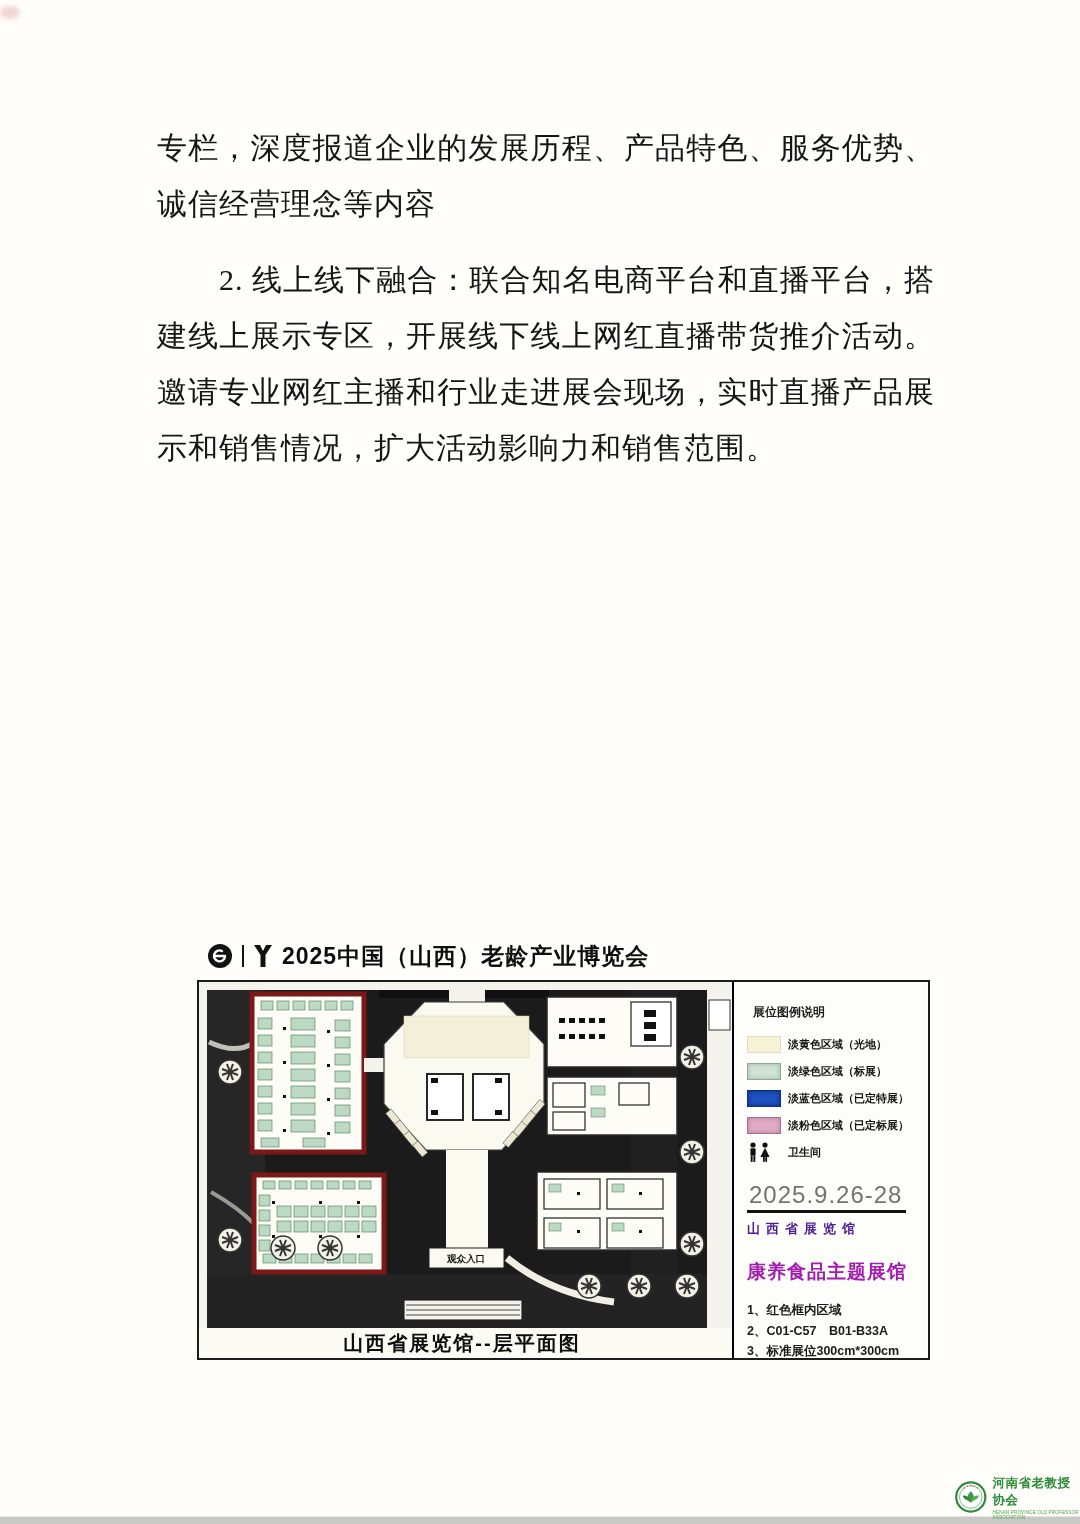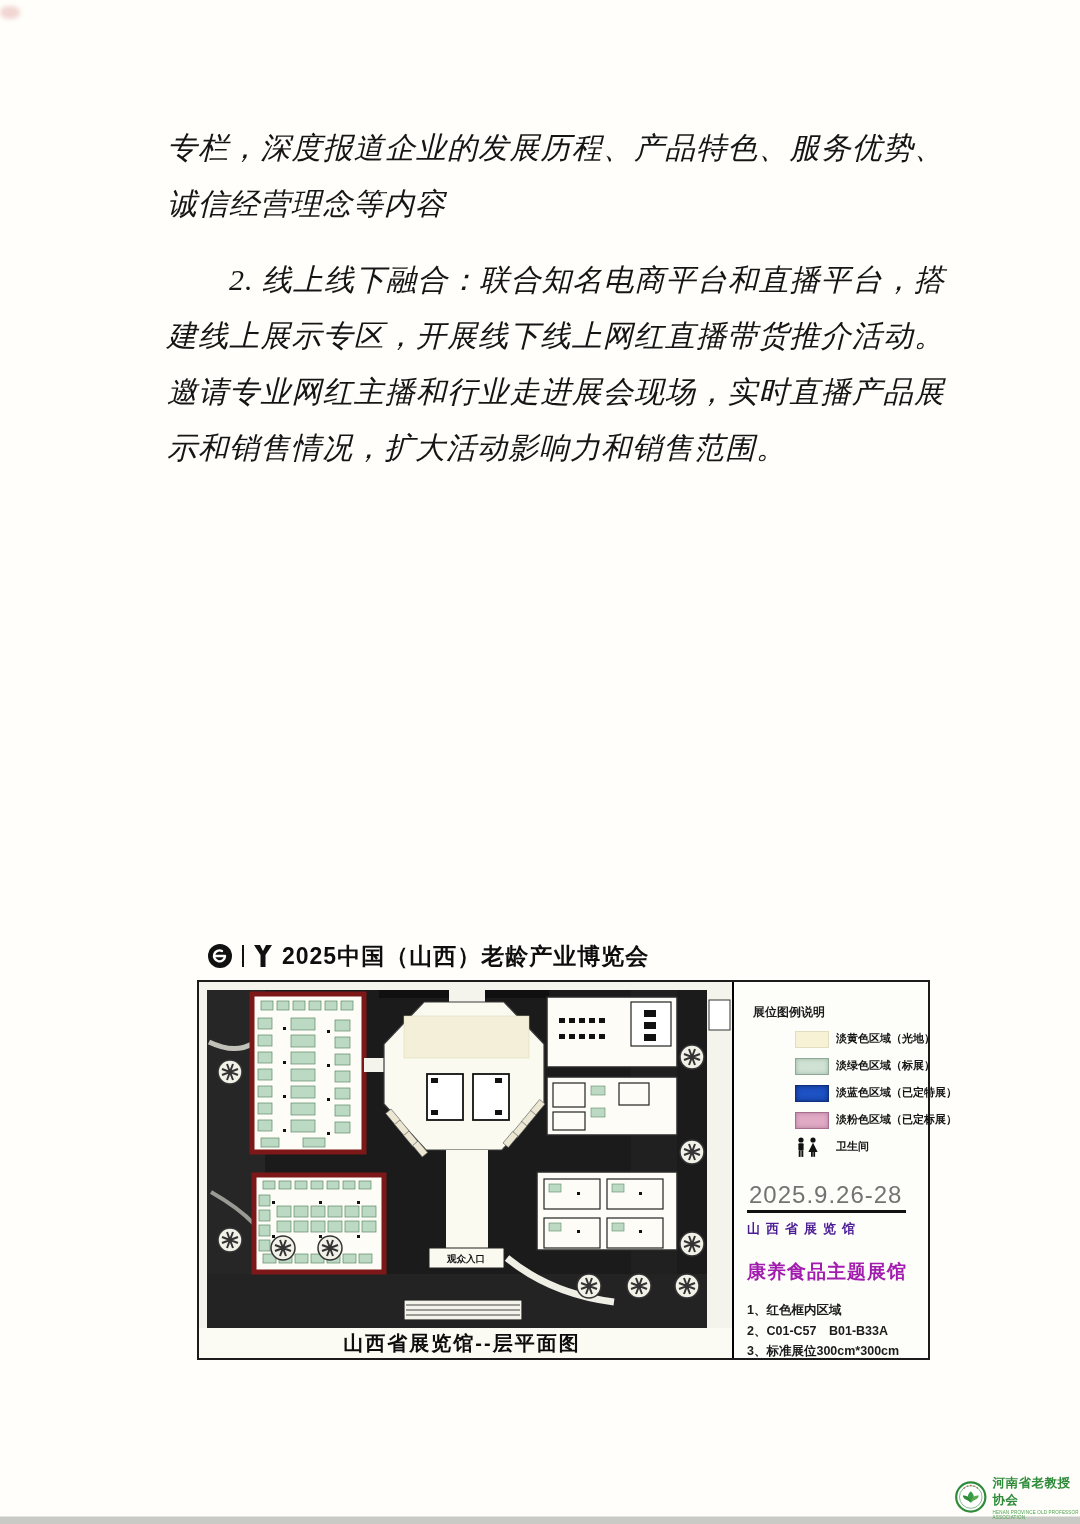--- a/index.html
+++ b/index.html
@@ -17,24 +17,24 @@
     position:absolute; left:0; top:6px; width:20px; height:13px;
     background:rgba(214,130,130,.32); border-radius:45%; filter:blur(2px);
   }
   .edge-strip {
     position:absolute; left:0; bottom:0; width:100%; height:8px;
     background:#c9c9c6; border-top:1px solid #e4e4e0;
   }
 
   
   .doc {
-    position:absolute; left:167px; top:120px; width:778px;
+    position:absolute; left:157px; top:120px; width:778px;
     font-family:"Liberation Serif","DejaVu Serif",serif;
     font-size:30px; line-height:56px; letter-spacing:1px;
-    text-align:justify; color:#151515;font-style:italic;
+    text-align:justify; color:#151515;
   }
   .doc p { margin:0 0 20px 0; }
   .doc p.indent { text-indent:62px; }
 
   
   .plan-wrap { position:absolute; left:197px; top:936px; width:653px; }
   .plan-title-row {
     display:flex; align-items:center; gap:9px;
     padding:2px 0 6px 10px; height:44px;
   }
@@ -48,21 +48,21 @@
   }
   .plan-svg { display:block; width:533px; height:376px; }
 
   
   .legend {
     width:194px; border-left:2px solid #000000; background:#fdfdf9;
     padding:22px 8px 0 13px; font-family:"Liberation Sans","DejaVu Sans",sans-serif;
   }
   .legend-title { font-size:12px; font-weight:800; color:#1c1c1c; padding-left:6px; }
   .legend-items { margin-top:10px; }
-  .lrow { display:flex; height:27px;margin-left:48px; }
+  .lrow { display:flex; align-items:center; height:27px; }
   .sw { width:34px; height:17px; margin-right:7px; flex:0 0 34px; }
   .sw-yellow { background:#f7f2d6; border:1px solid #e3ddbf; }
   .sw-green  { background:#cfe2d3; border:1px solid #8fa897; box-shadow:inset 0 0 4px #9db8a5; }
   .sw-blue   { background:#1d52c4; border:1px solid #0f2f7e; box-shadow:inset 0 0 5px #0c2a70; }
   .sw-pink   { background:#e0aac4; border:1px solid #a86e90; box-shadow:inset 0 0 4px #b07f9d; }
   .sw-wc { display:flex; align-items:center; justify-content:flex-start; border:none; background:none; }
   .llabel { font-size:11px; font-weight:800; color:#141414; letter-spacing:0; white-space:nowrap; }
   .dates {
     margin-top:15px; font-size:24px; font-weight:400; color:#737373;
     border-bottom:3px solid #111; display:inline-block; padding:0 4px 1px 2px;

